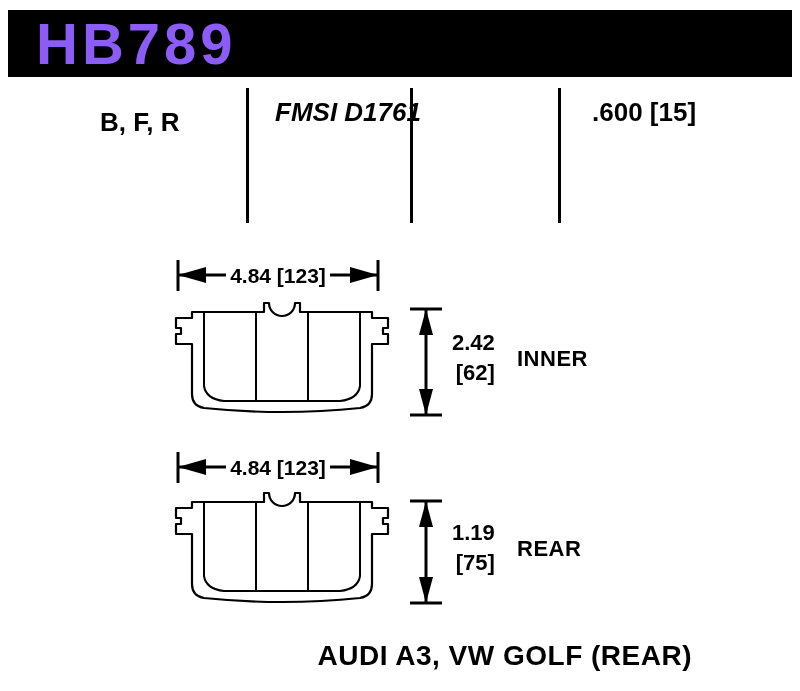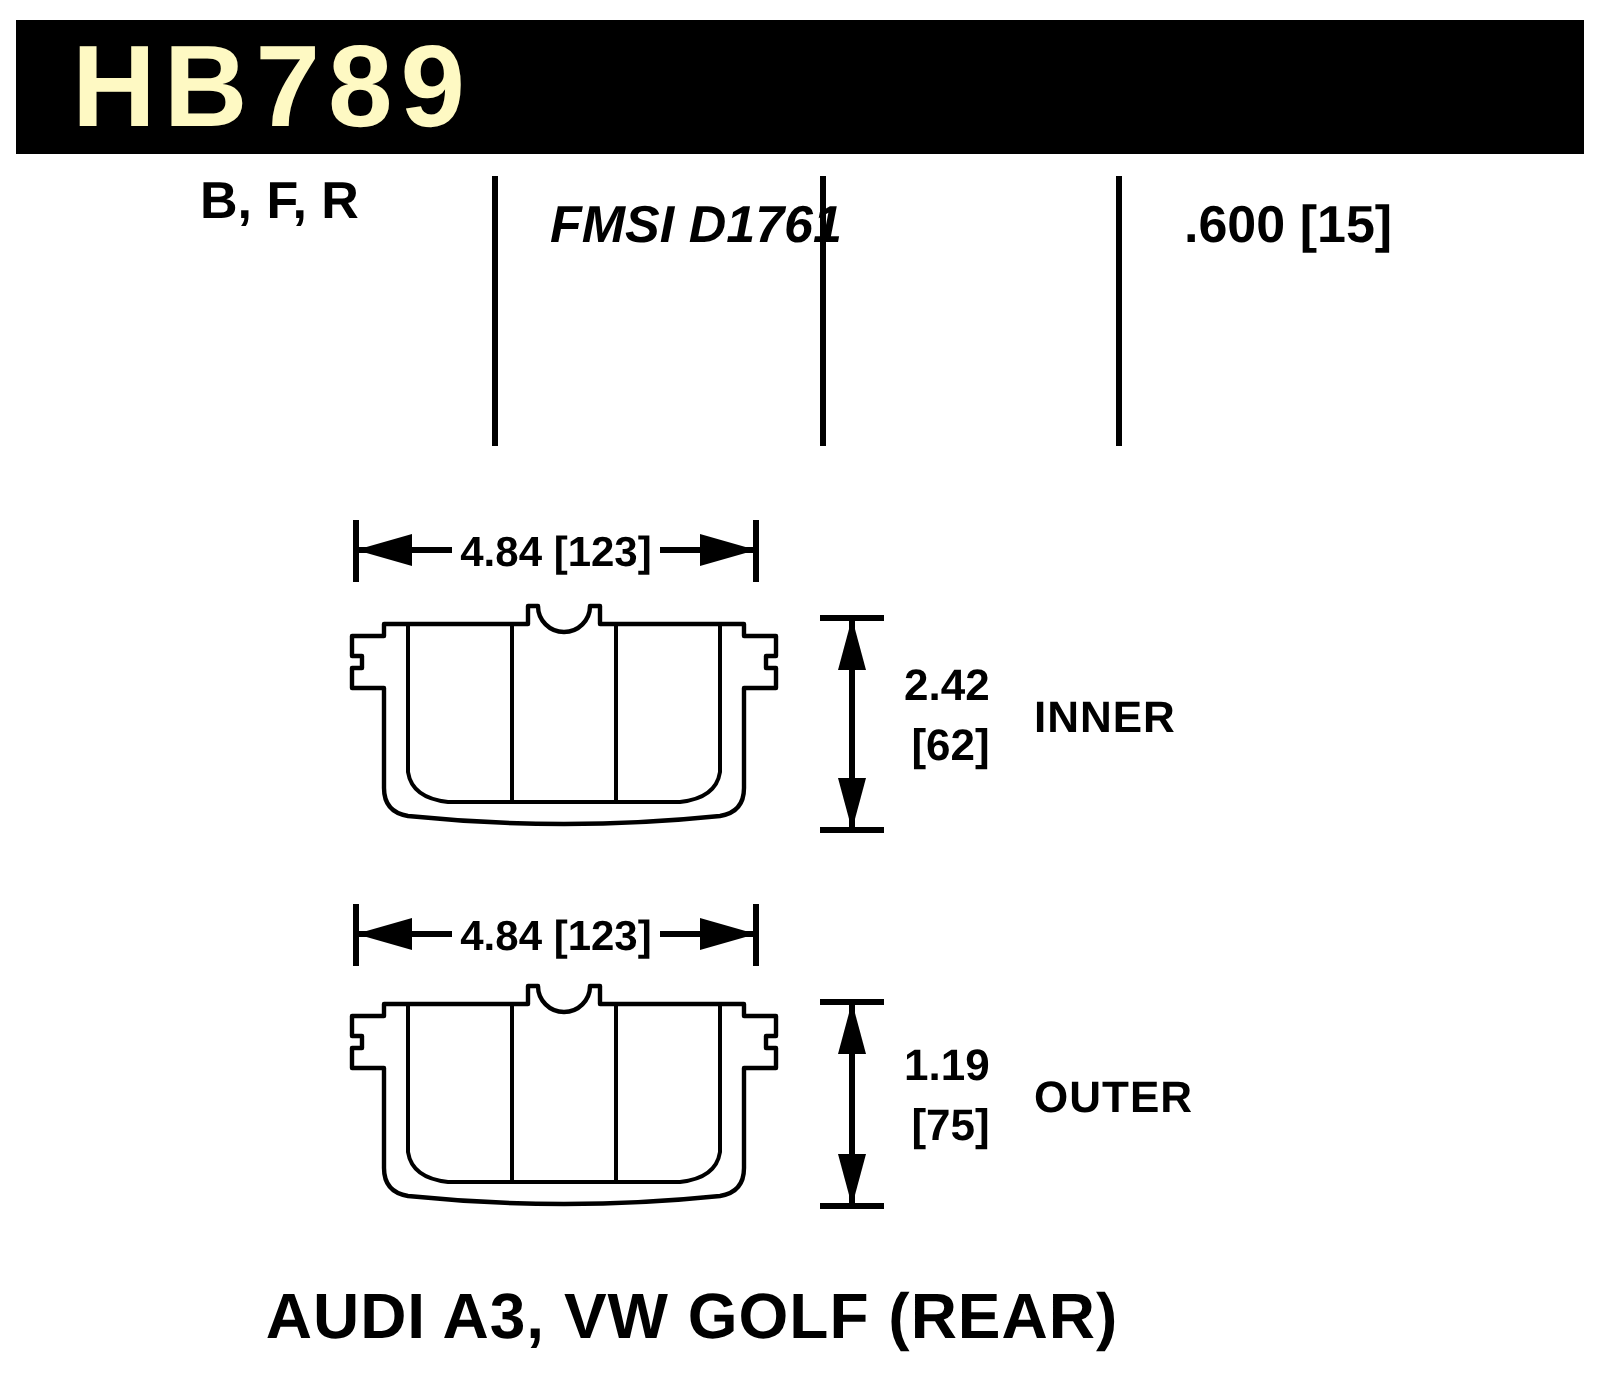--- a/index.html
+++ b/index.html
@@ -11,43 +11,43 @@
     color:#000;
     overflow:hidden;
   }
   .abs{position:absolute;}
   .header-bar{
     left:8px;top:10px;width:784px;height:67px;
     background:#000000;
     display:flex;align-items:center;
   }
   .part-number{
-    color:#fef9c3;font-size:58px;font-weight:bold;
+    color:#8b5cf6;font-size:58px;font-weight:bold;
     padding-left:28px;letter-spacing:4px;
     line-height:1;
   }
   .spec-text{font-size:26px;font-weight:bold;white-space:nowrap;}
   .vline{width:3px;background:#000;top:88px;height:135px;}
   .dim-text{font-size:22px;font-weight:bold;line-height:1.35;text-align:right;}
   .pos-label{font-size:22px;font-weight:bold;letter-spacing:0.5px;}
   .footer-app{
-    left:0;top:640px;width:692px;text-align:center;
-    font-size:32px;font-weight:bold;letter-spacing:0.5px;
+    left:0;top:640px;width:692px;text-align:right;
+    font-size:28px;font-weight:bold;letter-spacing:0.5px;
   }
   svg{display:block;}
   .dim-label{font:bold 21px "Liberation Sans","DejaVu Sans",sans-serif;}
 </style>
 </head>
 <body>
 
 <div class="abs header-bar">
   <div class="part-number">HB789</div>
 </div>
 
-<div class="abs spec-text" style="left:100px;top:85px;">B, F, R</div>
+<div class="abs spec-text" style="left:100px;top:107px;">B, F, R</div>
 <div class="abs vline" style="left:246px;"></div>
 <div class="abs spec-text" style="left:275px;top:97px;font-style:italic;">FMSI D1761</div>
 <div class="abs vline" style="left:410px;"></div>
 <div class="abs vline" style="left:558px;"></div>
 <div class="abs spec-text" style="left:592px;top:97px;">.600 [15]</div>
 
 <svg class="abs" style="left:172px;top:258px;" width="212" height="36" viewBox="0 0 212 36">
   <line x1="6" y1="2" x2="6" y2="33" stroke="#000" stroke-width="3"></line>
   <line x1="206" y1="2" x2="206" y2="33" stroke="#000" stroke-width="3"></line>
   <line x1="6" y1="17" x2="54" y2="17" stroke="#000" stroke-width="3"></line>
@@ -106,15 +106,15 @@
   <line x1="2" y1="105" x2="34" y2="105" stroke="#000" stroke-width="3"></line>
   <line x1="18" y1="3" x2="18" y2="105" stroke="#000" stroke-width="3"></line>
   <polygon points="18,3 11,29 25,29" fill="#000"></polygon>
   <polygon points="18,105 11,79 25,79" fill="#000"></polygon>
 </svg>
 
 <div class="abs dim-text" style="left:452px;top:518px;">
   <div>1.19</div>
   <div>[75]</div>
 </div>
-<div class="abs pos-label" style="left:517px;top:536px;">OUTER</div>
+<div class="abs pos-label" style="left:517px;top:536px;">REAR</div>
 
 <div class="abs footer-app">AUDI A3, VW GOLF (REAR)</div>
 
 </body></html>

